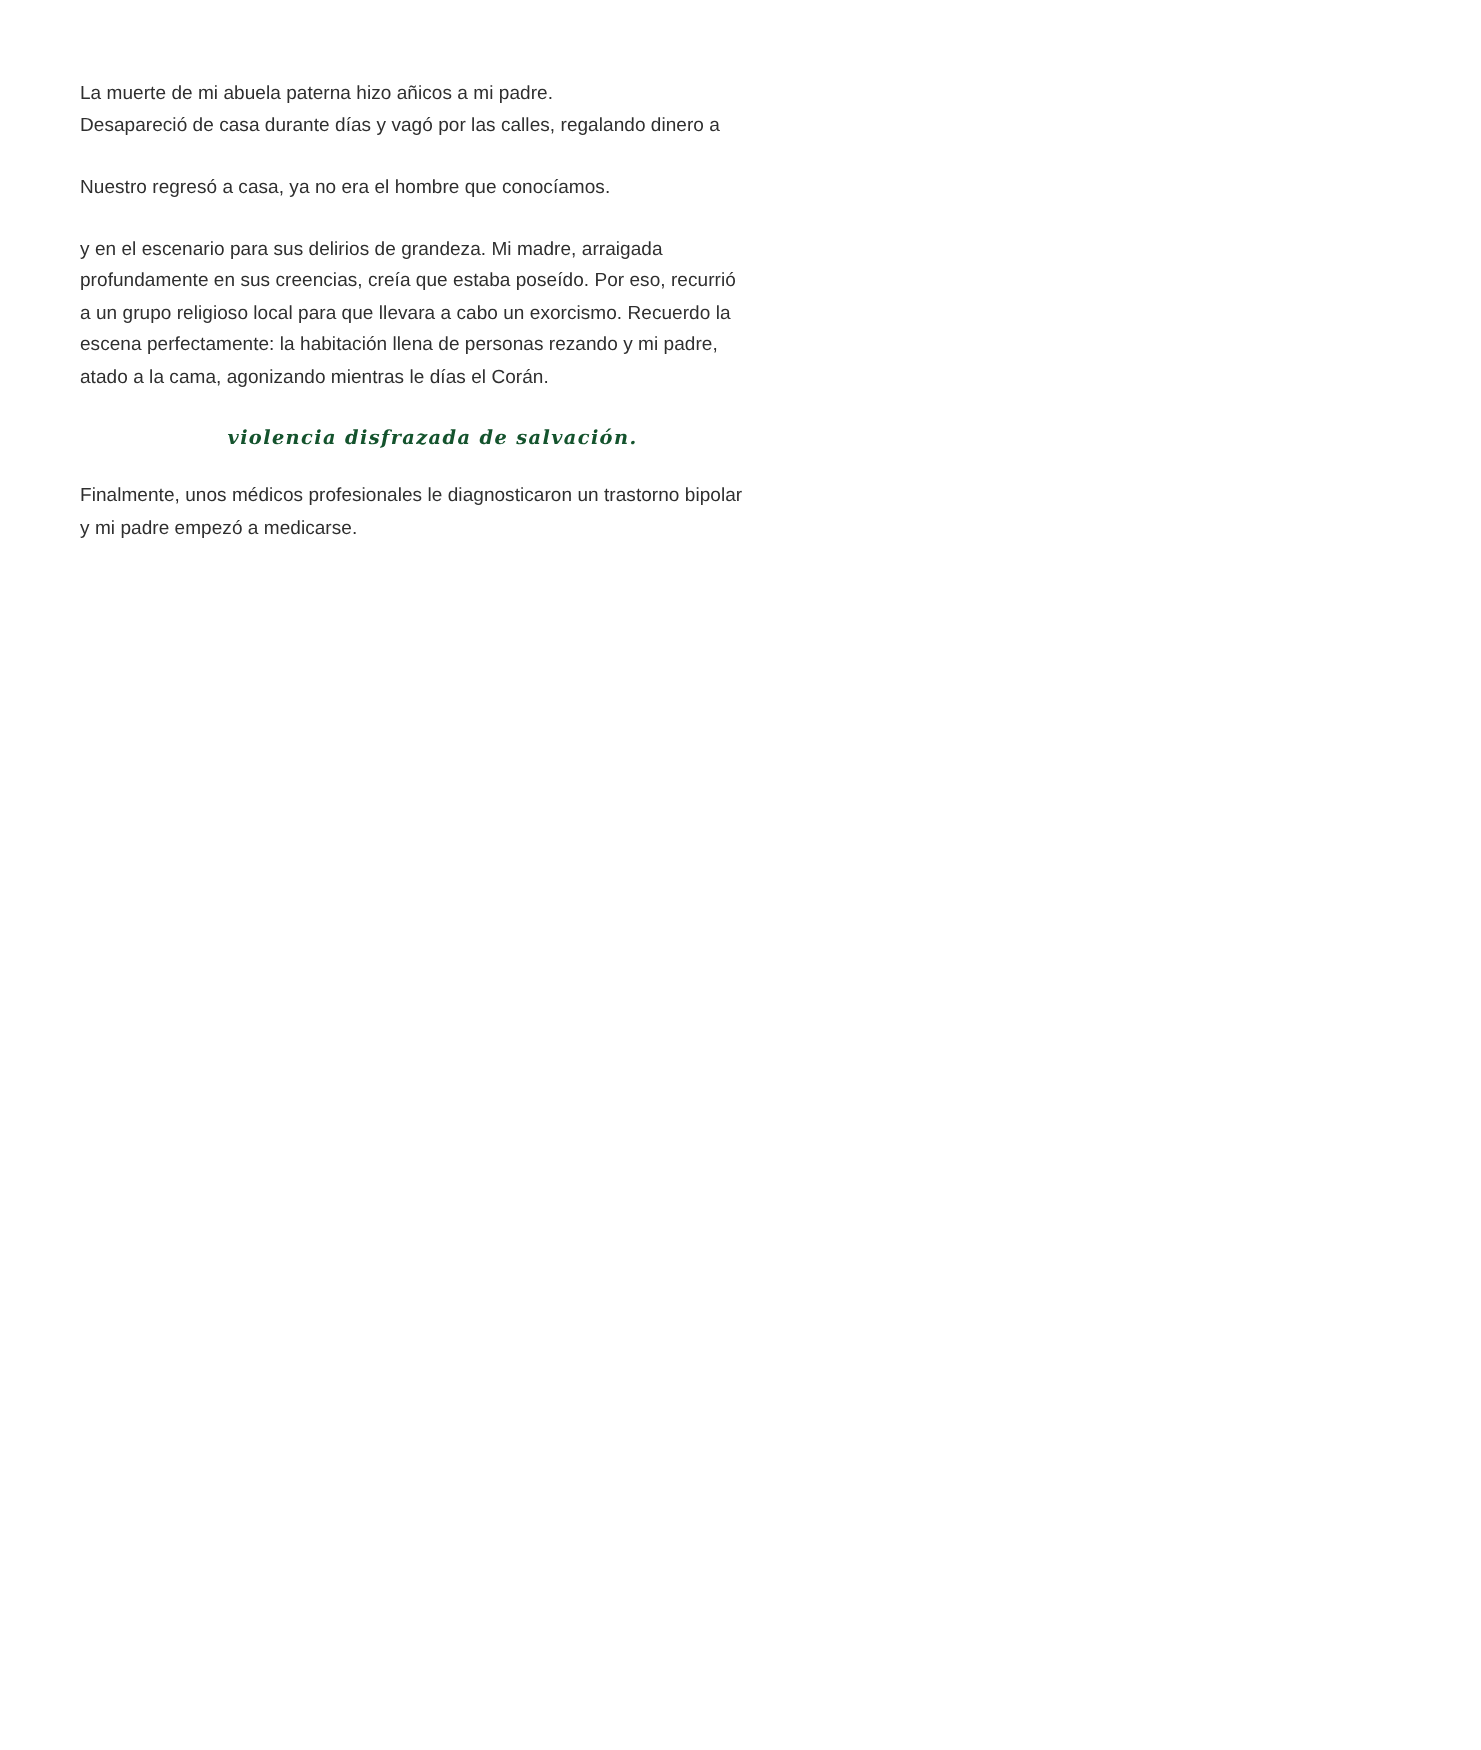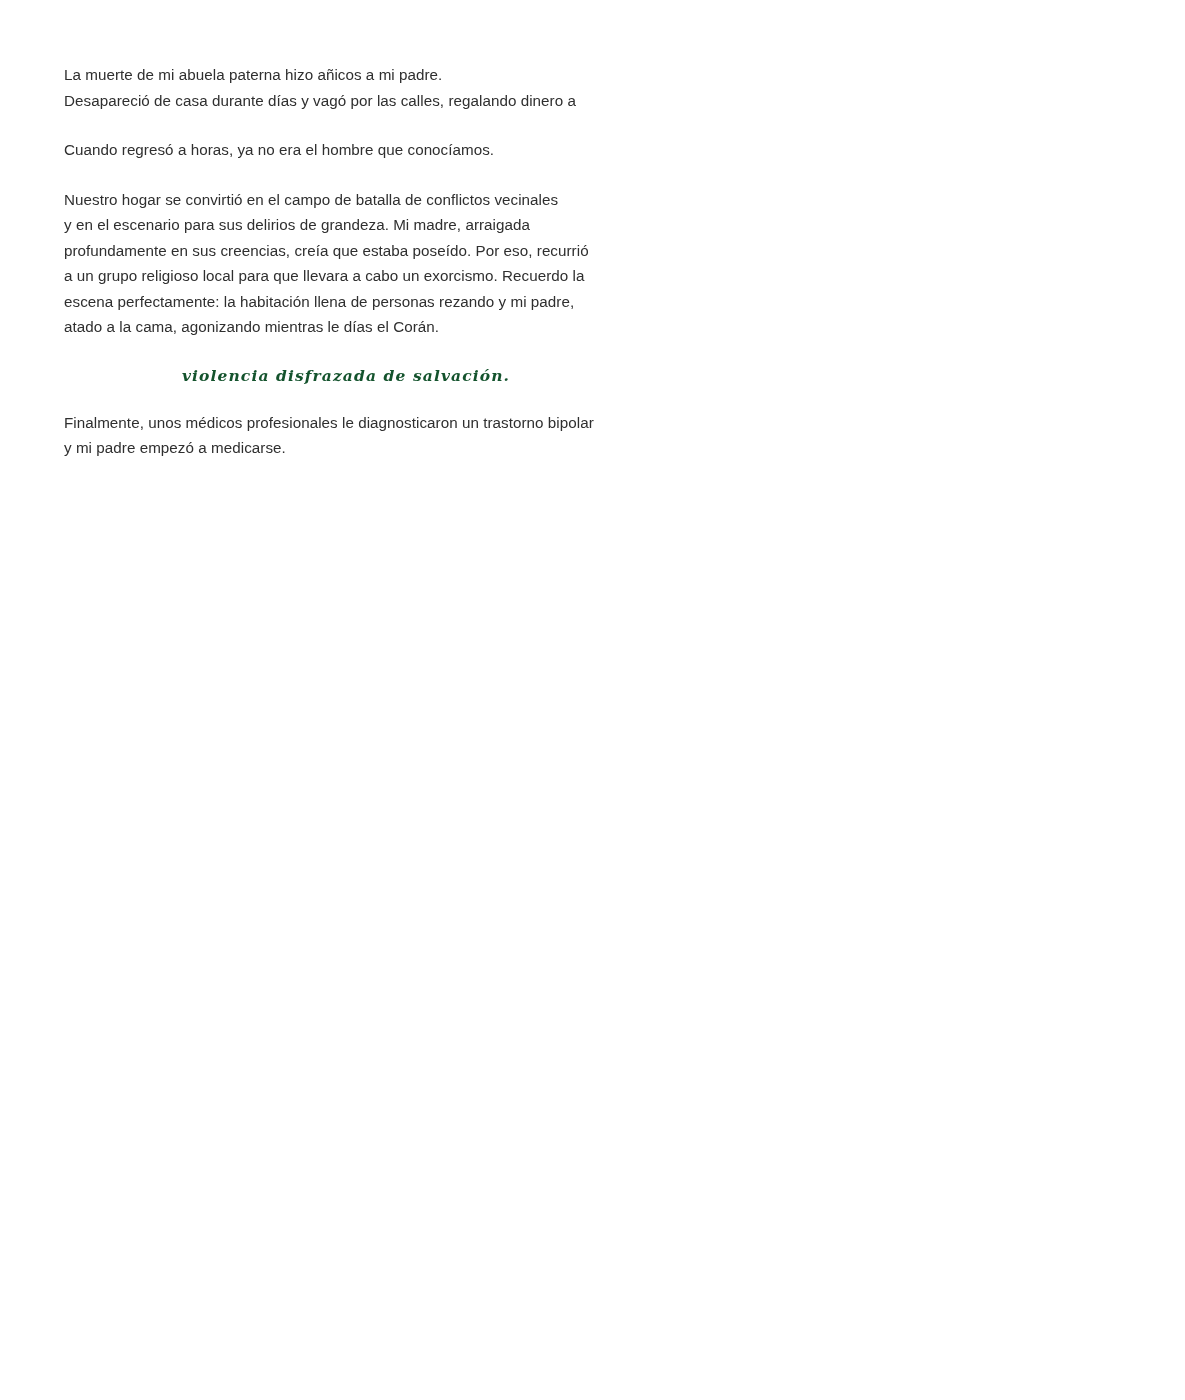--- a/index.html
+++ b/index.html
@@ -61,25 +61,24 @@
 
 <div class="page">
   <div class="content">
 
     <p class="para">
       <span class="line">La muerte de mi abuela paterna hizo añicos a mi padre.</span>
       <span class="line">Desapareció de casa durante días y vagó por las calles, regalando dinero a</span>
     </p>
 
     <p class="para">
-      <span class="line">Cuando regresó a horas, ya no era el hombre que conocíamos.</span>
+      <span class="line">Nuestro regresó a casa, ya no era el hombre que conocíamos.</span>
     </p>
 
     <p class="para">
-      <span class="line">Nuestro hogar se convirtió en el campo de batalla de conflictos vecinales</span>
       <span class="line">y en el escenario para sus delirios de grandeza. Mi madre, arraigada</span>
       <span class="line">profundamente en sus creencias, creía que estaba poseído. Por eso, recurrió</span>
       <span class="line">a un grupo religioso local para que llevara a cabo un exorcismo. Recuerdo la</span>
       <span class="line">escena perfectamente: la habitación llena de personas rezando y mi padre,</span>
       <span class="line">atado a la cama, agonizando mientras le días el Corán.</span>
     </p>
 
 
     <div class="pullquote">violencia disfrazada de salvación.</div>
 

